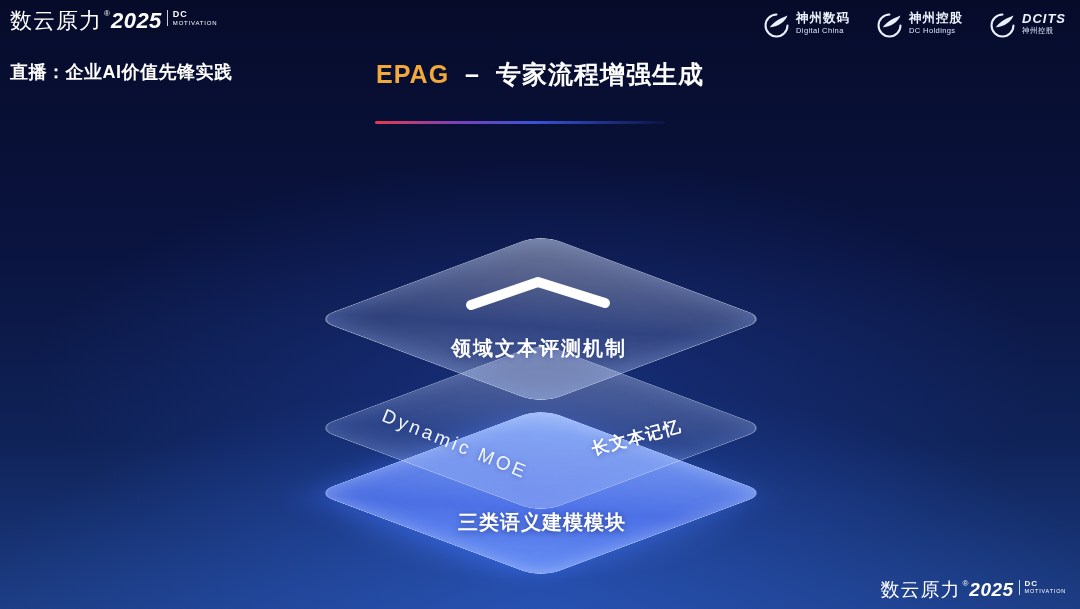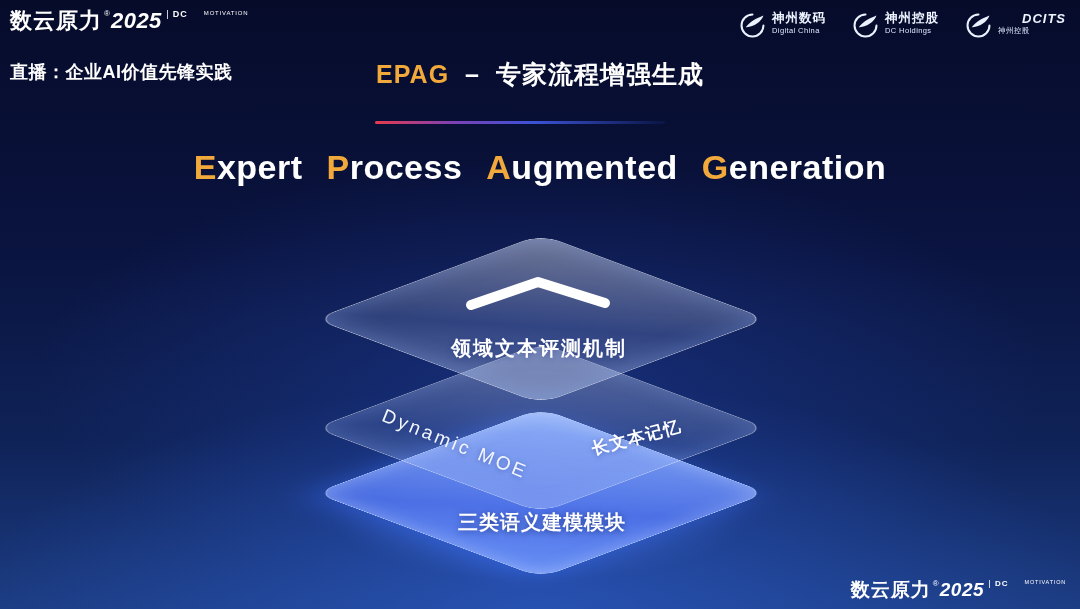--- a/index.html
+++ b/index.html
@@ -12,24 +12,24 @@
     color:#ffffff;
     background:
       radial-gradient(85% 60% at 50% 100%, rgba(47,96,210,0.60), rgba(47,96,210,0) 62%),
       radial-gradient(65% 50% at 50% 62%, rgba(34,66,170,0.45), rgba(34,66,170,0) 72%),
       linear-gradient(180deg,#060b2a 0%,#0a1440 42%,#0f2257 72%,#1c3c82 100%);
   }
 
   
   .brand{position:absolute;display:flex;align-items:flex-start;line-height:1;}
   .brand-top{left:10px;top:10px;}
-  .brand-name{font-weight:700;font-size:22px;letter-spacing:1px;}
+  .brand-name{font-weight:400;font-size:22px;letter-spacing:1px;}
   .brand-reg{font-size:8px;margin:0 1px 0 2px;}
   .brand-year{font-weight:900;font-size:22px;font-style:italic;letter-spacing:0.5px;}
-  .brand-tag{margin-left:5px;padding-left:5px;border-left:1px solid rgba(255,255,255,0.8);display:flex;flex-direction:row;gap:16px;}
+  .brand-tag{margin-left:5px;padding-left:5px;border-left:1px solid rgba(255,255,255,0.8);display:flex;flex-direction:column;gap:1px;}
   .brand-tag .t1{font-weight:700;font-size:9px;letter-spacing:1px;}
   .brand-tag .t2{font-size:6px;letter-spacing:0.8px;}
 
   
   .live-label{
     position:absolute;left:10px;top:60px;
     font-size:18px;font-weight:700;letter-spacing:0.5px;
   }
 
   
@@ -40,21 +40,21 @@
   .gold{color:#f2a93b;}
   .slide-title .sep{margin:0 8px;color:#ffffff;font-weight:700;}
 
   
   .partners{position:absolute;right:14px;top:12px;display:flex;gap:26px;}
   .partner{display:flex;gap:6px;}
   .partner-icon{flex:0 0 auto;}
   .partner-text{display:flex;flex-direction:column;gap:2px;line-height:1;}
   .partner-text .p1{font-size:12.5px;font-weight:700;letter-spacing:1px;color:#eef4ff;}
   .partner-text .p2{font-size:7.5px;color:#dfe9ff;letter-spacing:0.4px;}
-  .partner.dcits .p1{font-style:italic;font-size:13px;margin-left:24px;}
+  .partner.dcits .p1{font-style:italic;font-size:13px;}
 
   
   .divider{
     position:absolute;left:375px;top:121px;width:290px;height:3px;border-radius:2px;
     background:linear-gradient(90deg,#e63a4f 0%,#7a41b8 28%,#3b52d6 55%,rgba(40,80,220,0.12) 98%);
   }
 
   
   .headline{
     position:absolute;left:0;right:0;top:148px;
@@ -155,26 +155,20 @@
       </svg>
       <span class="partner-text">
         <span class="p1">DCITS</span>
         <span class="p2">神州控股</span>
       </span>
     </div>
   </div>
 
   <div class="divider"></div>
 
-  <div class="headline">
-    <span class="word"><span class="gold">E</span><span>xpert</span></span>
-    <span class="word"><span class="gold">P</span><span>rocess</span></span>
-    <span class="word"><span class="gold">A</span><span>ugmented</span></span>
-    <span class="word"><span class="gold">G</span><span>eneration</span></span>
-  </div>
 
   <div class="stack">
     <div class="stack-glow"></div>
     <div class="layer layer-bottom"></div>
     <div class="layer layer-middle"></div>
     <div class="layer layer-top"></div>
 
     <svg class="chevron" width="152" height="38" viewBox="0 0 152 38">
       <path d="M9 31 L76 8 L143 29" fill="none" stroke="#ffffff" stroke-width="10" stroke-linecap="round" stroke-linejoin="round"></path>
     </svg>

